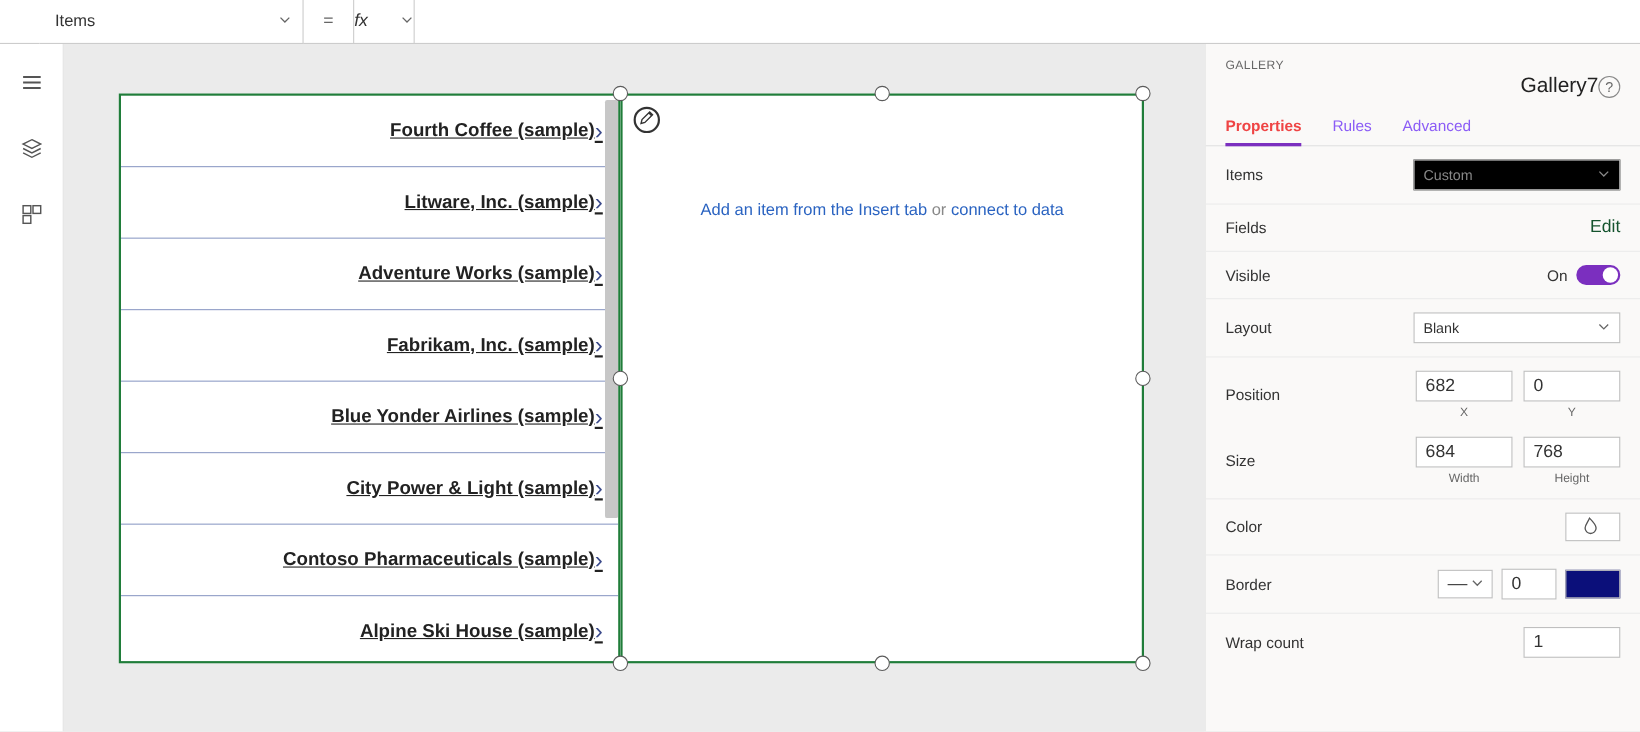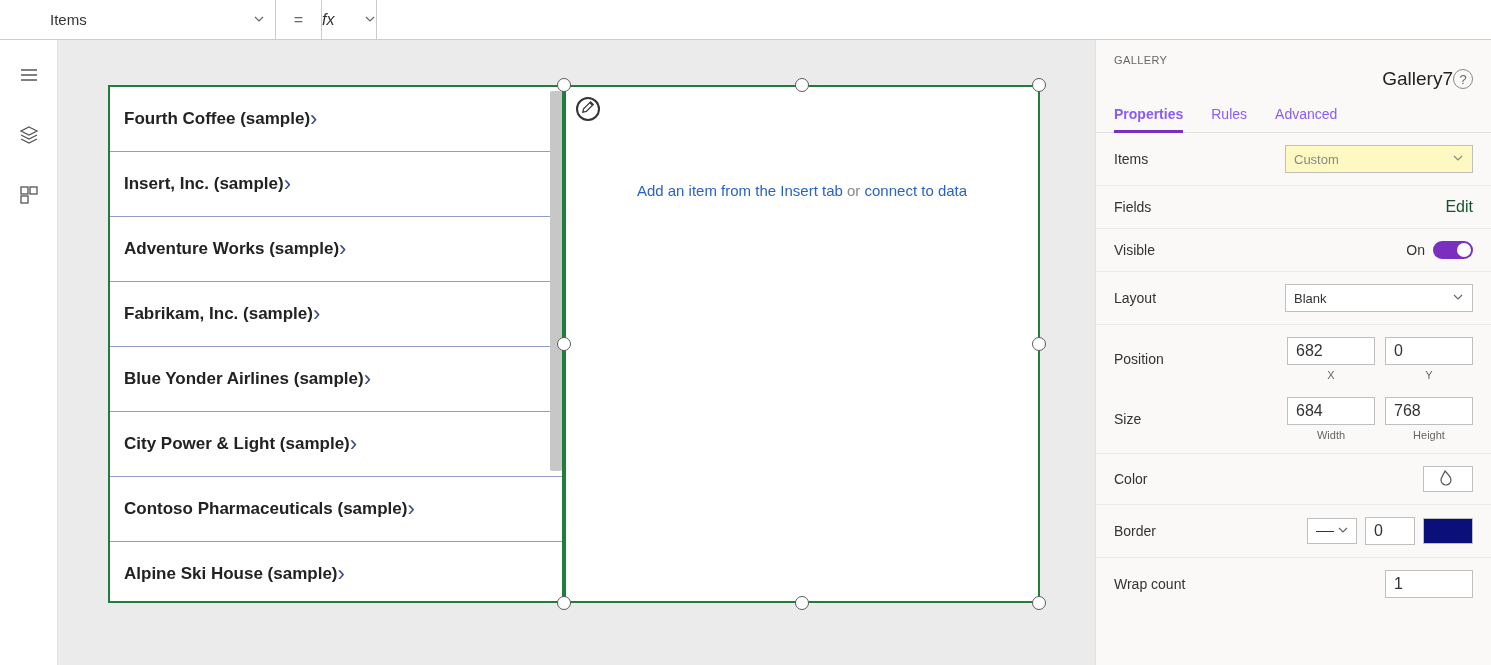--- a/index.html
+++ b/index.html
@@ -140,26 +140,27 @@
     width: 456px;
     height: 518px;
     border: 2px solid #207d3a;
     background: #fff;
     overflow: hidden;
   }
   .gallery-list .row {
     height: 65px;
     display: flex;
     align-items: center;
-    justify-content: flex-start;
+    justify-content: flex-end;
     padding: 0 14px;
     border-bottom: 1px solid #8f9dc6;
     font-size: 17px;
     font-weight: 600;
     color: #222;
+    text-decoration: underline;
   }
   .gallery-list .row .arrow {
     color: #3b4a8a;
     font-size: 22px;
     font-weight: 400;
   }
   .gallery-list .scrollbar {
     position: absolute;
     right: 0;
     top: 4px;
@@ -258,21 +259,21 @@
     padding: 0 18px;
     border-bottom: 1px solid #e1e1e1;
   }
   .tabs .tab {
     font-size: 14px;
     color: #8b5cf6;
     padding: 8px 0 10px 0;
     position: relative;
   }
   .tabs .tab.active {
-    color: #8b5cf6;
+    color: #ef4444;
     font-weight: 600;
     text-align: right;
   }
   .tabs .tab.active::after {
     content: "";
     position: absolute;
     left: 0;
     right: 0;
     bottom: -1px;
     height: 3px;
@@ -298,21 +299,21 @@
     border: 1px solid #bfbfbf;
     background: #fff;
     display: flex;
     align-items: center;
     justify-content: space-between;
     padding: 0 8px;
     font-size: 13px;
     color: #333;
   }
   .dd.disabled {
-    background: #fef9c3;
+    background: #000000;
     color: #888;
   }
   .dd .chev { color: #666; }
 
   .toggle-wrap {
     display: flex;
     align-items: center;
     gap: 8px;
   }
   .toggle {
@@ -434,21 +435,21 @@
 
   <div class="canvas-wrap">
     <div class="canvas-inner">
 
       <div class="gallery-list">
         <div class="row">
             <span>Fourth Coffee (sample)</span>
             <span class="arrow">›</span>
           </div>
         <div class="row">
-            <span>Insert, Inc. (sample)</span>
+            <span>Litware, Inc. (sample)</span>
             <span class="arrow">›</span>
           </div>
         <div class="row">
             <span>Adventure Works (sample)</span>
             <span class="arrow">›</span>
           </div>
         <div class="row">
             <span>Fabrikam, Inc. (sample)</span>
             <span class="arrow">›</span>
           </div>

